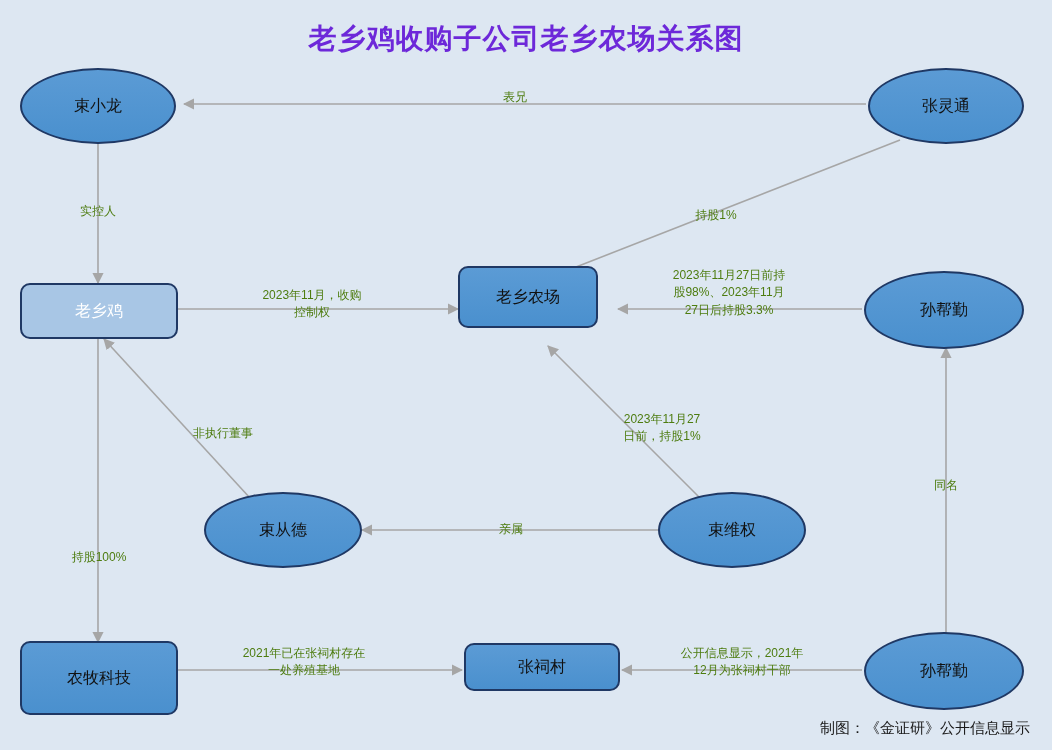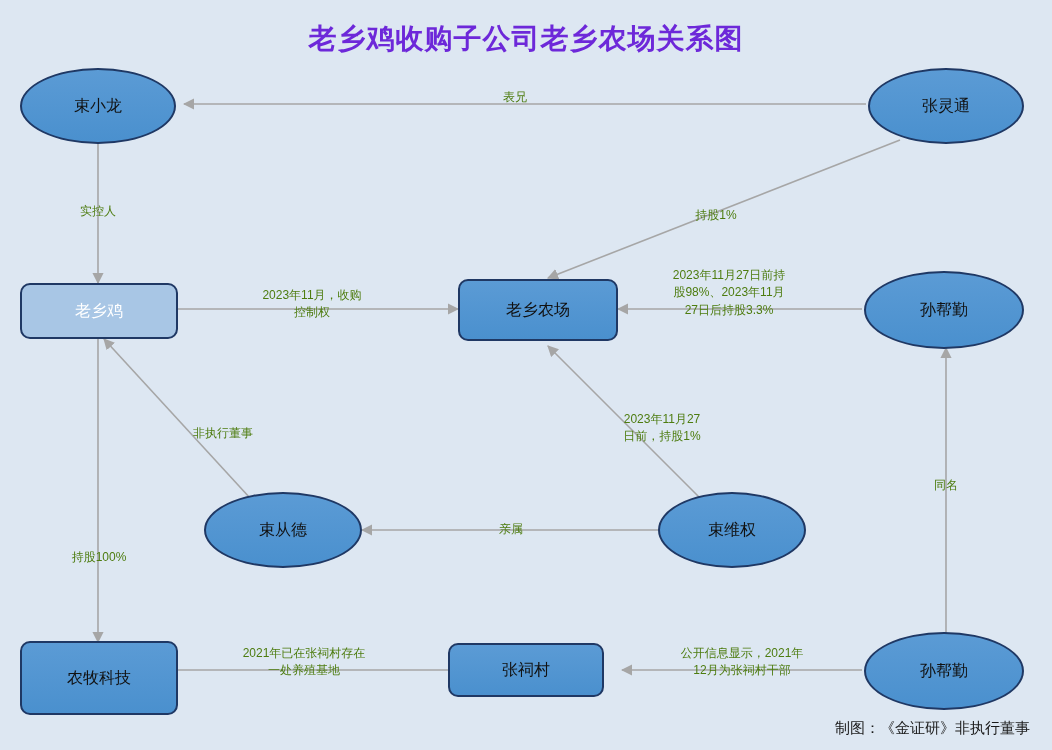--- a/index.html
+++ b/index.html
@@ -117,41 +117,41 @@
 </div>
 
 <div class="node ellipse" style="left:868px; top:68px; width:156px; height:76px;">
   <span>张灵通</span>
 </div>
 
 <div class="node rect-light" style="left:20px; top:283px; width:158px; height:56px;">
   <span>老乡鸡</span>
 </div>
 
-<div class="node rect" style="left:458px; top:279px; width:160px; height:62px;">
+<div class="node rect" style="left:458px; top:266px; width:140px; height:62px;">
   <span>老乡农场</span>
 </div>
 
 <div class="node ellipse" style="left:864px; top:271px; width:160px; height:78px;">
   <span>孙帮勤</span>
 </div>
 
 <div class="node ellipse" style="left:204px; top:492px; width:158px; height:76px;">
   <span>束从德</span>
 </div>
 
 <div class="node ellipse" style="left:658px; top:492px; width:148px; height:76px;">
   <span>束维权</span>
 </div>
 
 <div class="node rect" style="left:20px; top:641px; width:158px; height:74px;">
   <span>农牧科技</span>
 </div>
 
-<div class="node rect" style="left:448px; top:643px; width:156px; height:54px;align-items:center;">
+<div class="node rect" style="left:464px; top:643px; width:156px; height:48px;align-items:center;">
   <span>张祠村</span>
 </div>
 
 <div class="node ellipse" style="left:864px; top:632px; width:160px; height:78px;">
   <span>孙帮勤</span>
 </div>
 
 <div class="edge-label" style="left:470px; top:89px; width:90px;">表兄</div>
 <div class="edge-label" style="left:53px; top:203px; width:90px;font-family:Liberation Serif, serif;">实控人</div>
 <div class="edge-label" style="left:661px; top:207px; width:110px;">持股1%</div>
@@ -164,13 +164,13 @@
 日前，持股1%</div>
 <div class="edge-label" style="left:168px; top:425px; width:110px;">非执行董事</div>
 <div class="edge-label" style="left:466px; top:521px; width:90px;">亲属</div>
 <div class="edge-label" style="left:44px; top:549px; width:110px;">持股100%</div>
 <div class="edge-label" style="left:204px; top:645px; width:200px;">2021年已在张祠村存在
 一处养殖基地</div>
 <div class="edge-label" style="left:642px; top:645px; width:200px;">公开信息显示，2021年
 12月为张祠村干部</div>
 <div class="edge-label" style="left:901px; top:477px; width:90px;">同名</div>
 
-<div class="credit">制图：《金证研》非执行董事</div>
+<div class="credit">制图：《金证研》公开信息显示</div>
 
 </body></html>

